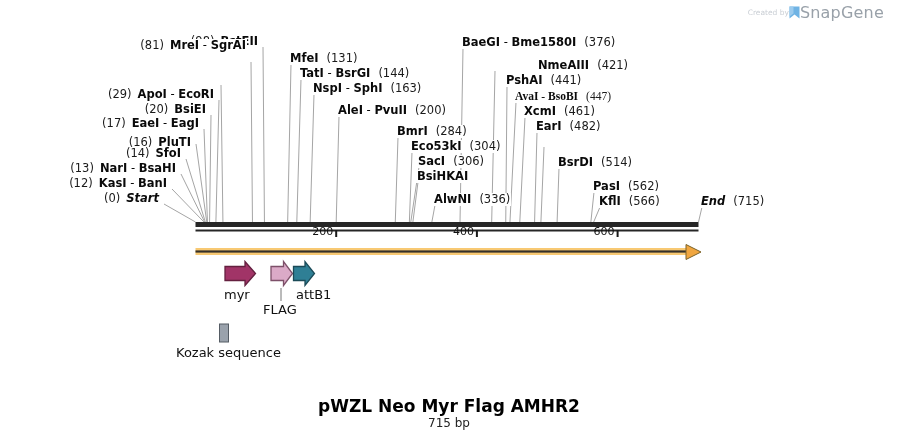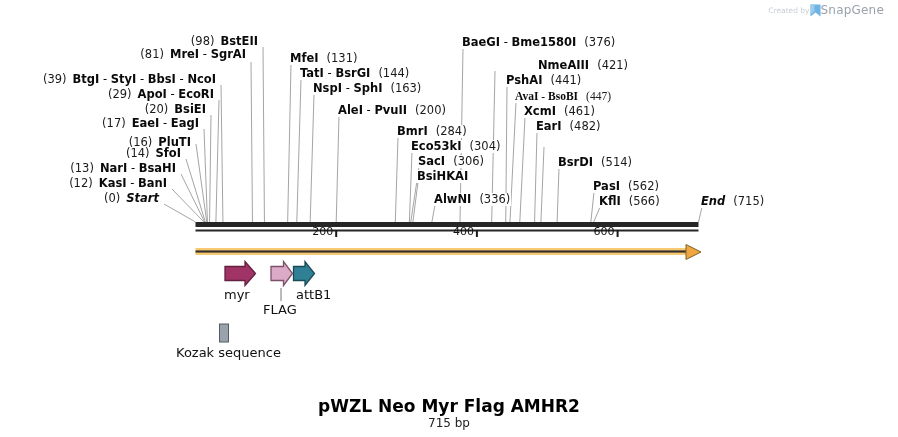--- a/index.html
+++ b/index.html
@@ -14,21 +14,21 @@
   .site.right .ps{margin-left:8px;}
   .site .sep{font-weight:normal;}
   .site .it{font-style:italic;}
   .ruler-num{position:absolute;font-size:11px;color:#111;line-height:12px;}
   .feat-label{position:absolute;font-size:13px;color:#111;line-height:14px;white-space:nowrap;}
   .title-block{position:absolute;left:0;right:0;text-align:center;}
   #plasmid-title{top:396px;font-size:17px;font-weight:bold;color:#000;}
   #plasmid-length{top:416px;font-size:12px;color:#222;}
   #credit{position:absolute;top:3px;right:14px;display:flex;align-items:center;gap:0;}
   #credit .created{font-size:7.5px;color:#c9ced4;}
-  #credit .brand{font-size:12px;color:#99a1a9;letter-spacing:.2px;}
+  #credit .brand{font-size:16px;color:#99a1a9;letter-spacing:.2px;}
 </style>
 </head>
 <body>
 
 <div id="stage">
   <svg id="map-svg" width="898" height="437">
       <line x1="263" y1="47" x2="264.44265734265736" y2="222" stroke="#a5a5a5" stroke-width="1"></line>
       <line x1="251" y1="62" x2="252.4832167832168" y2="222" stroke="#a5a5a5" stroke-width="1"></line>
       <line x1="221" y1="85" x2="222.93636363636364" y2="222" stroke="#a5a5a5" stroke-width="1"></line>
       <line x1="219" y1="100" x2="215.9013986013986" y2="222" stroke="#a5a5a5" stroke-width="1"></line>
@@ -75,22 +75,21 @@
     </svg>
   <div id="labels">
       <div class="ruler-num" style="right: 564.801px; top: 226px;">200</div>
       <div class="ruler-num" style="right: 424.101px; top: 226px;">400</div>
       <div class="ruler-num" style="right: 283.402px; top: 226px;">600</div>
       <div class="feat-label" style="left: 224px; top: 288px;">myr</div>
       <div class="feat-label" style="left: 263px; top: 303px;">FLAG</div>
       <div class="feat-label" style="left: 296px; top: 288px;">attB1</div>
       <div class="feat-label" style="left: 176px; top: 346px;">Kozak sequence</div>
       <div class="site left" style="right: 639px; top: 35px;"><span class="ps">(98)</span><span class="nm">BstEII</span></div>
-      <div class="site left" style="right: 651px; top: 48px;"><span class="ps">(81)</span><span class="nm">MreI<span class="sep"> - </span>SgrAI</span></div>
-      <div class="site left" style="right: 681px; top: 73px;"><span class="ps">(39)</span><span class="nm">BtgI<span class="sep"> - </span>StyI<span class="sep"> - </span>BbsI<span class="sep"> - </span>NcoI</span></div>
+      <div class="site left" style="right: 651px; top: 39px;"><span class="ps">(81)</span><span class="nm">MreI<span class="sep"> - </span>SgrAI</span></div>
       <div class="site left" style="right: 683px; top: 88px;"><span class="ps">(29)</span><span class="nm">ApoI<span class="sep"> - </span>EcoRI</span></div>
       <div class="site left" style="right: 691px; top: 103px;"><span class="ps">(20)</span><span class="nm">BsiEI</span></div>
       <div class="site left" style="right: 698px; top: 117px;"><span class="ps">(17)</span><span class="nm">EaeI<span class="sep"> - </span>EagI</span></div>
       <div class="site left" style="right: 706px; top: 136px;"><span class="ps">(16)</span><span class="nm">PluTI</span></div>
       <div class="site left" style="right: 716px; top: 147px;"><span class="ps">(14)</span><span class="nm">SfoI</span></div>
       <div class="site left" style="right: 721px; top: 162px;"><span class="ps">(13)</span><span class="nm">NarI<span class="sep"> - </span>BsaHI</span></div>
       <div class="site left" style="right: 730px; top: 177px;"><span class="ps">(12)</span><span class="nm">KasI<span class="sep"> - </span>BanI</span></div>
       <div class="site left" style="right: 738px; top: 192px;"><span class="ps">(0)</span><span class="nm it">Start</span></div>
       <div class="site right" style="left: 289px; top: 52px;"><span class="nm">MfeI</span><span class="ps">(131)</span></div>
       <div class="site right" style="left: 299px; top: 67px;"><span class="nm">TatI<span class="sep"> - </span>BsrGI</span><span class="ps">(144)</span></div>

